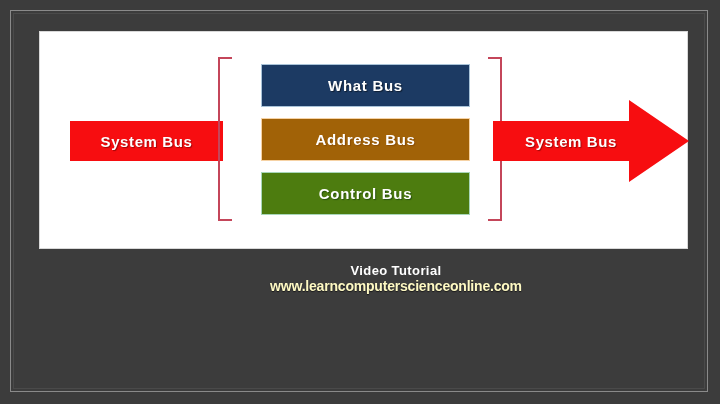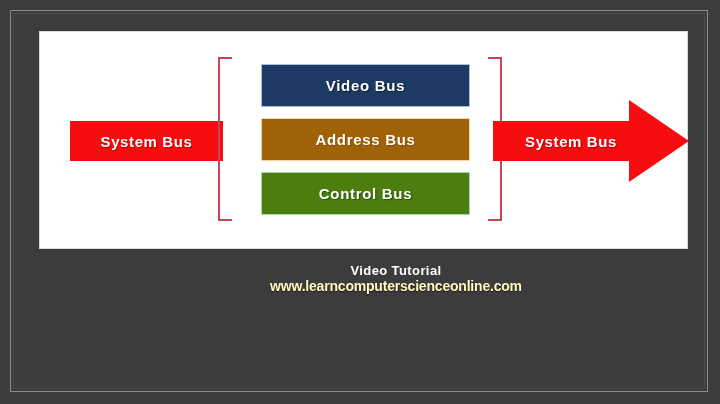--- a/index.html
+++ b/index.html
@@ -198,21 +198,21 @@
   <div class="diagram-panel">
 
     <div class="sysbus-left">
       <span class="lbl">System  Bus</span>
     </div>
 
     <div class="bracket left"></div>
 
     <div class="bus-stack">
       <div class="bus-box data">
-        <span class="lbl">Video  Bus</span>
+        <span class="lbl">What  Bus</span>
       </div>
       <div class="bus-box addr">
         <span class="lbl">Address  Bus</span>
       </div>
       <div class="bus-box ctrl">
         <span class="lbl">Control  Bus</span>
       </div>
     </div>
 
     <div class="bracket right"></div>

